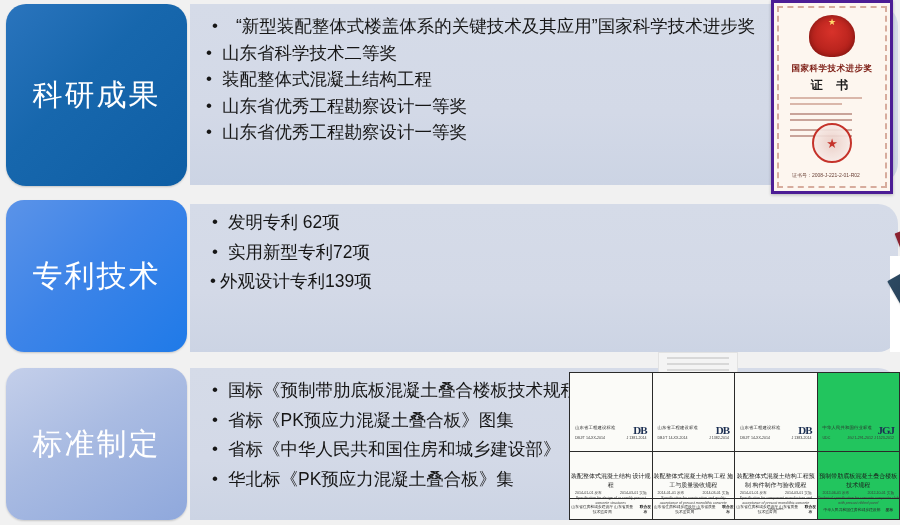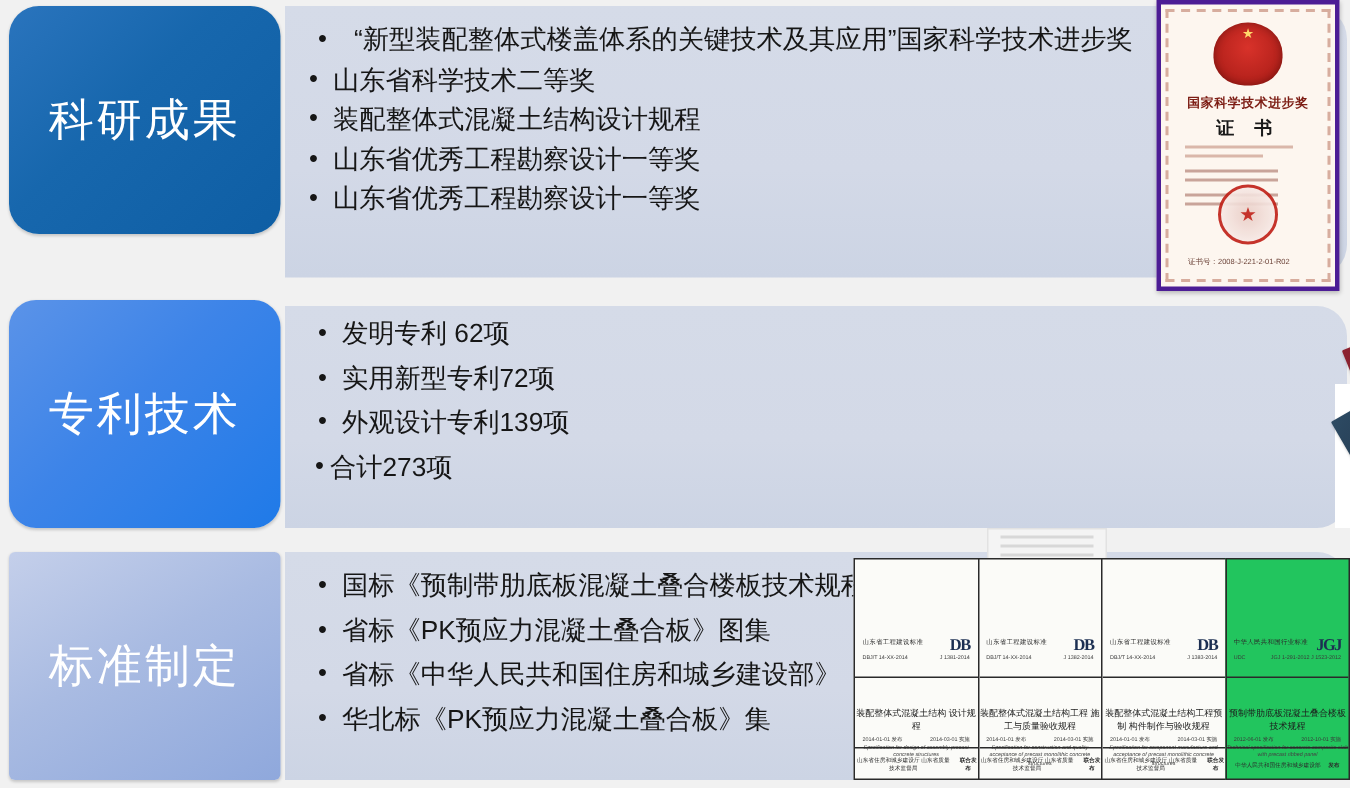--- a/index.html
+++ b/index.html
@@ -13,30 +13,30 @@
   .slide{position:absolute;inset:0;width:900px;height:525px;}
 
   
   .row{position:absolute;left:0;width:900px;}
   #row-0{top:0;height:190px;}
   #row-1{top:198px;height:158px;}
   #row-2{top:364px;height:161px;}
 
   
   .chip{
-    position:absolute;left:6px;top:4px;width:181px;height:152px;
+    position:absolute;left:6px;top:4px;width:181px;height:182px;
     border-radius:20px;
     display:flex;align-items:center;justify-content:center;
     color:#ffffff;
     font-size:30px;letter-spacing:2px;
     box-shadow:0 1px 2px rgba(0,0,0,.18);
     user-select:none;
   }
   #row-1 .chip{top:2px;height:152px;border-radius:18px;}
-  #row-2 .chip{top:4px;height:152px;border-radius:4px;}
+  #row-2 .chip{top:4px;height:152px;border-radius:18px;}
   .chip-0{background:linear-gradient(135deg,#2a74bd 0%,#1767ad 42%,#0e5ea4 100%);}
   .chip-1{background:linear-gradient(135deg,#5b93e8 0%,#3d84e8 45%,#1f7ae8 100%);}
   .chip-2{background:linear-gradient(150deg,#c4cfea 0%,#a9bbe2 45%,#8fa8dc 100%);}
 
   
   .panel{
     position:absolute;left:190px;width:708px;
     background:linear-gradient(180deg,#d5dbe8 0%,#d3d9e7 60%,#ccd4e4 100%);
     border-radius:0 22px 22px 0;
   }
@@ -166,21 +166,21 @@
 
   <div class="row" id="row-0">
     <div class="chip chip-0">
       <span>科研成果</span>
     </div>
 
     <div class="panel">
       <ul class="bullets">
         <li>“新型装配整体式楼盖体系的关键技术及其应用”国家科学技术进步奖</li>
         <li>山东省科学技术二等奖</li>
-        <li>装配整体式混凝土结构设计规程</li>
+        <li>装配整体式混凝土结构工程</li>
         <li>山东省优秀工程勘察设计一等奖</li>
         <li>山东省优秀工程勘察设计一等奖</li>
       </ul>
     </div>
 
     <div class="cert">
       <div class="cert-inner">
         <div class="emblem"></div>
         <div class="cert-t1">国家科学技术进步奖</div>
         <div class="cert-t2">证 书</div>
@@ -201,21 +201,20 @@
   <div class="row" id="row-1">
     <div class="chip chip-1">
       <span>专利技术</span>
     </div>
 
     <div class="panel">
       <ul class="bullets">
         <li>发明专利 62项</li>
         <li>实用新型专利72项</li>
         <li>外观设计专利139项</li>
-        <li>合计273项</li>
       </ul>
 
       <div class="patent-wrap">
         <div class="pat-white-a"></div>
 
         <div class="bk red r1"></div>
 
         <div class="bk navy f1"></div>
 
       </div>

